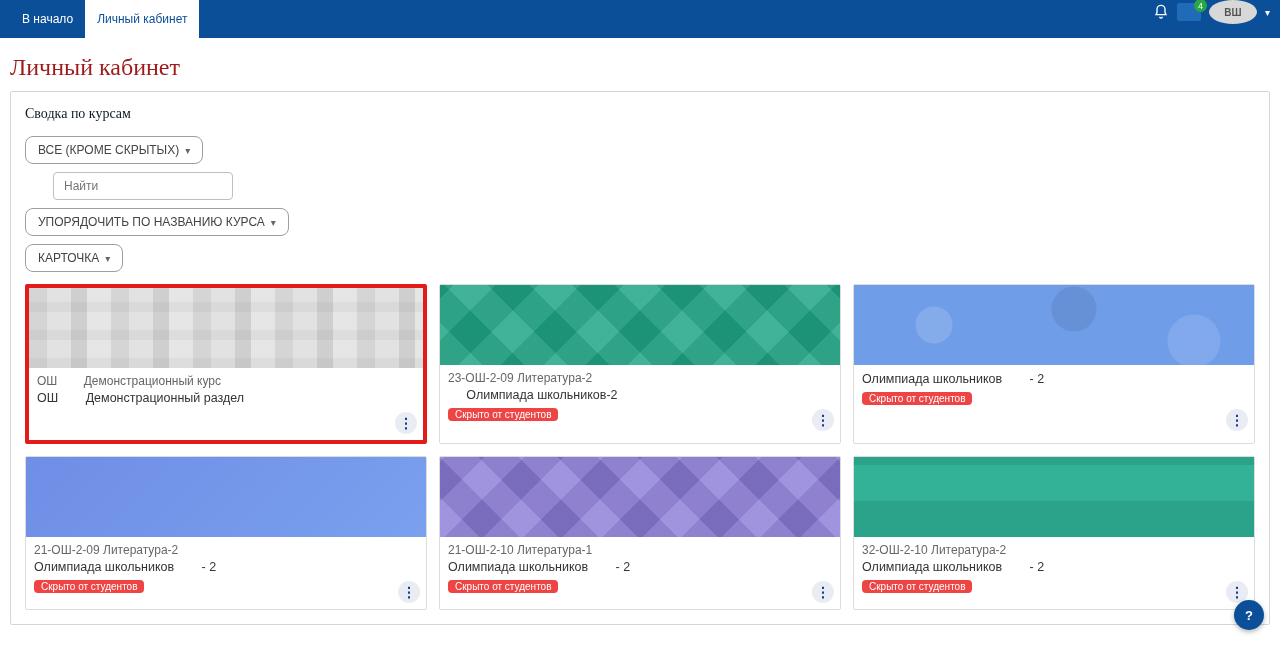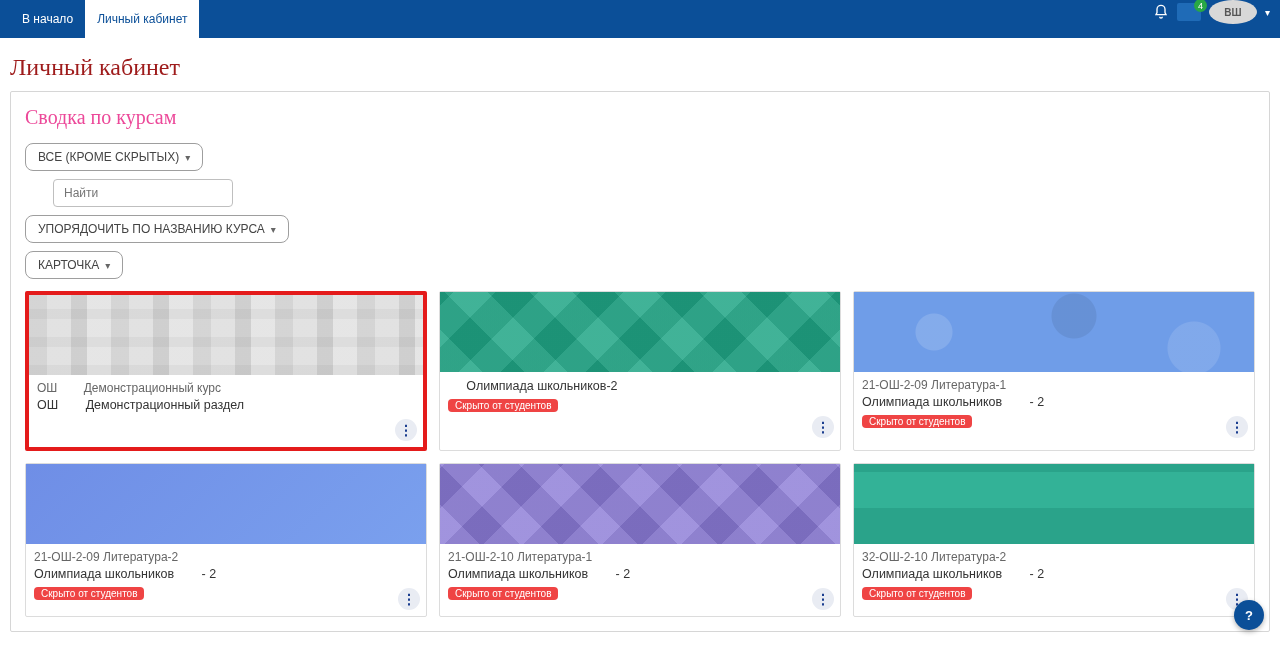--- a/index.html
+++ b/index.html
@@ -13,21 +13,21 @@
   .topbar-right { display: flex; align-items: center; gap: 8px; }
   .bell-icon { width: 16px; height: 16px; color: #fff; position: relative; }
   .msg-icon { width: 24px; height: 18px; background: #1f6bb7; border-radius: 2px; position: relative; }
   .msg-icon .badge { position: absolute; top: -4px; right: -6px; background: #28a745; color: #fff; font-size: 9px; border-radius: 50%; width: 13px; height: 13px; display:flex; align-items:center; justify-content:center; }
   .avatar { width: 48px; height: 24px; border-radius: 50%; background: #d8d8d8; color: #555; font-size: 10px; font-weight: bold; display:flex; align-items:center; justify-content:center; }
   .chev { color:#fff; font-size:10px; }
 
   .page { padding: 16px 10px 40px 10px; }
   h1.page-title { color: #9e1b1b; font-weight: normal; font-size: 24px; font-family: Georgia, 'Times New Roman', serif; margin-bottom: 10px; }
   .panel { border: 1px solid #d6d6d6; border-radius: 2px; padding: 14px; }
-  .panel-title { color: #ec4899; font-size: 20px; font-family: Georgia, serif; margin-bottom: 14px; }
+  .panel-title { color: #0f172a; font-size: 14px; font-family: Georgia, serif; margin-bottom: 14px; }
 
   .ctrl-row { margin-bottom: 8px; }
   .btn-outline { border: 1px solid #9e9e9e; border-radius: 8px; padding: 6px 12px; font-size: 12px; color: #444; background: #fff; cursor: pointer; display:inline-flex; align-items:center; gap:6px; font-family: inherit; }
   .btn-outline .caret { font-size: 10px; color:#666; }
   input.search { border: 1px solid #bfbfbf; border-radius: 4px; padding: 6px 10px; font-size: 12px; width: 180px; font-family: inherit; margin-left: 28px; }
 
   .card-grid { display: grid; grid-template-columns: repeat(3, 1fr); gap: 12px; margin-top: 12px; }
   .course-card { border: 1px solid #dcdcdc; border-radius: 2px; background: #fff; display:flex; flex-direction:column; }
   .course-card.highlight { border: 4px solid #e41b1b; }
   .card-hero { height: 80px; width: 100%; }
@@ -118,27 +118,27 @@
           <div class="card-body">
             <div class="cat">ОШ⠀⠀⠀Демонстрационный курс</div>
             <div class="cname">ОШ⠀⠀⠀Демонстрационный раздел</div>
             <div class="more-btn">
               <span>⋮</span>
             </div>
           </div>
         </div>
         <div class="course-card">
           <div class="card-hero hero-teal-diamond"></div>
-          <div class="card-body"><div class="cname">⠀⠀Олимпиада школьников-2</div><span class="hidden-badge">Скрыто от студентов</span><div class="more-btn">
+          <div class="card-body"><div class="cat">23-ОШ-2-09 Литература-2</div><div class="cname">⠀⠀Олимпиада школьников-2</div><span class="hidden-badge">Скрыто от студентов</span><div class="more-btn">
               <span>⋮</span>
             </div></div>
         </div>
         <div class="course-card">
           <div class="card-hero hero-blue-circles"></div>
-          <div class="card-body"><div class="cat">21-ОШ-2-09 Литература-1</div><div class="cname">Олимпиада школьников⠀⠀⠀- 2</div><span class="hidden-badge">Скрыто от студентов</span><div class="more-btn">
+          <div class="card-body"><div class="cname">Олимпиада школьников⠀⠀⠀- 2</div><span class="hidden-badge">Скрыто от студентов</span><div class="more-btn">
               <span>⋮</span>
             </div></div>
         </div>
         <div class="course-card">
           <div class="card-hero hero-blue-flat"></div>
           <div class="card-body"><div class="cat">21-ОШ-2-09 Литература-2</div><div class="cname">Олимпиада школьников⠀⠀⠀- 2</div><span class="hidden-badge">Скрыто от студентов</span><div class="more-btn">
               <span>⋮</span>
             </div></div>
         </div>
         <div class="course-card">

